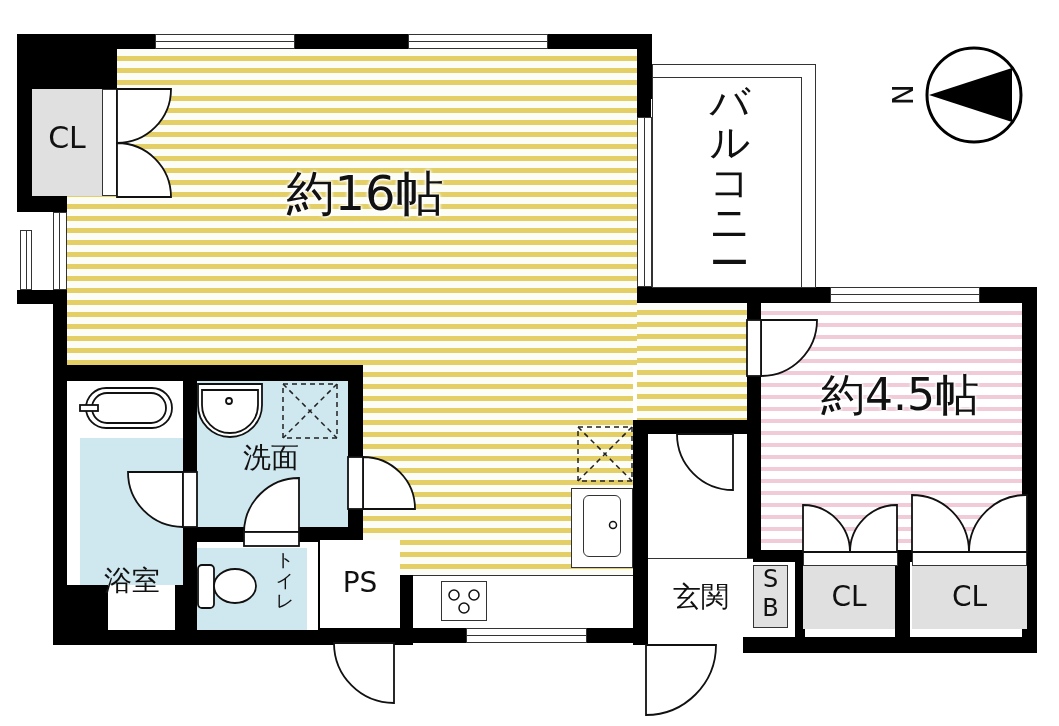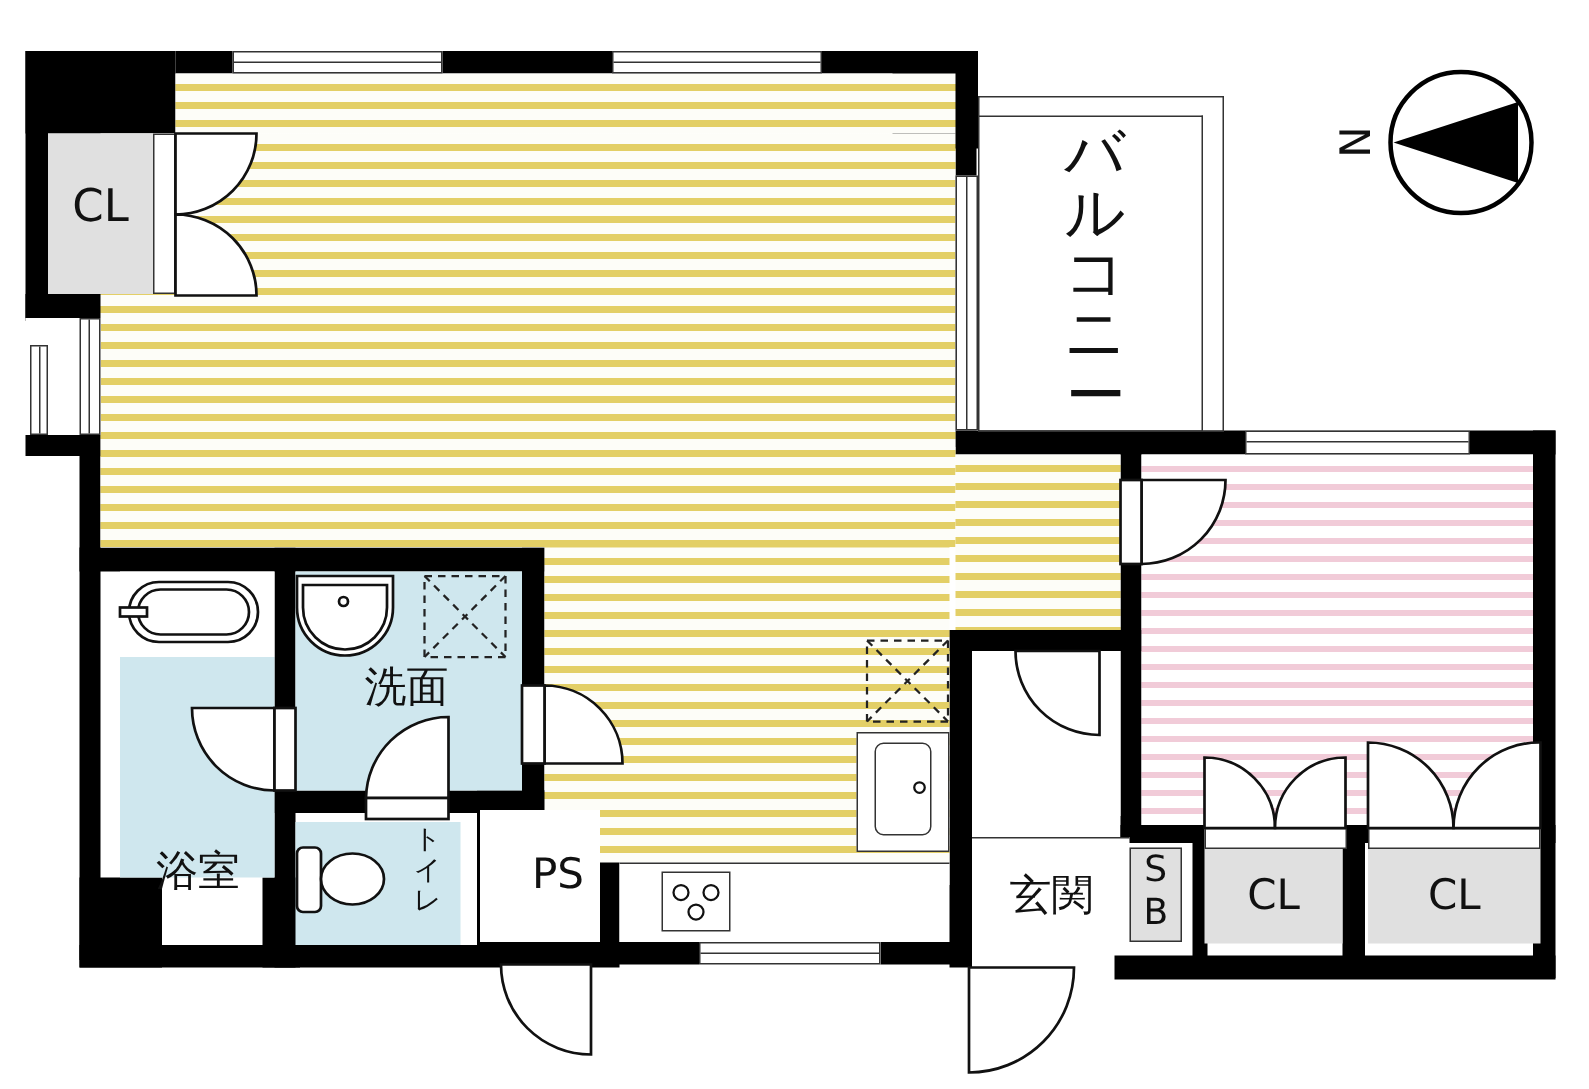--- a/index.html
+++ b/index.html
@@ -153,44 +153,46 @@
       <circle cx="464" cy="608" r="5"></circle>
   </g>
 
   <g>
     <circle cx="974" cy="95" r="47" fill="#fff" stroke="#000" stroke-width="3"></circle>
     <polygon points="929,95 1012,68 1012,122" fill="#000"></polygon>
   </g>
 </svg>
 
 <div class="lbl halo" style="left:250px;top:168px;width:230px;font-size:48px;">
+  <div>約16帖</div>
 </div>
 
 <div class="lbl halo" style="left:790px;top:372px;width:220px;font-size:44px;">
+  <div>約4.5帖</div>
 </div>
 
 <div class="lbl" style="left:700px;top:82px;width:60px;font-size:40px;line-height:1.0;">
   <div>バ</div>
   <div>ル</div>
   <div>コ</div>
   <div>ニ</div>
   <div style="writing-mode:vertical-rl;margin:0 auto;">ー</div>
 </div>
 
 <div class="lbl" style="left:32px;top:122px;width:70px;font-size:30px;">CL</div>
 <div class="lbl" style="left:86px;top:566px;width:92px;font-size:28px;">浴室</div>
 <div class="lbl" style="left:225px;top:443px;width:92px;font-size:28px;">洗面</div>
 
 <div class="lbl" style="left:273px;top:550px;width:24px;font-size:18px;line-height:1.15;">
   <div>ト</div>
   <div>イ</div>
   <div>レ</div>
 </div>
 
-<div class="lbl" style="left:320px;top:568px;width:80px;font-size:28px;padding-left:12px;">PS</div>
+<div class="lbl" style="left:320px;top:568px;width:80px;font-size:28px;">PS</div>
 <div class="lbl" style="left:655px;top:582px;width:92px;font-size:28px;">玄関</div>
 
 <div class="lbl" style="left:753px;top:565px;width:35px;font-size:24px;line-height:1.2;">
   <div>S</div>
   <div>B</div>
 </div>
 
 <div class="lbl" style="left:803px;top:582px;width:92px;font-size:28px;">CL</div>
 <div class="lbl" style="left:912px;top:582px;width:115px;font-size:28px;">CL</div>
 

